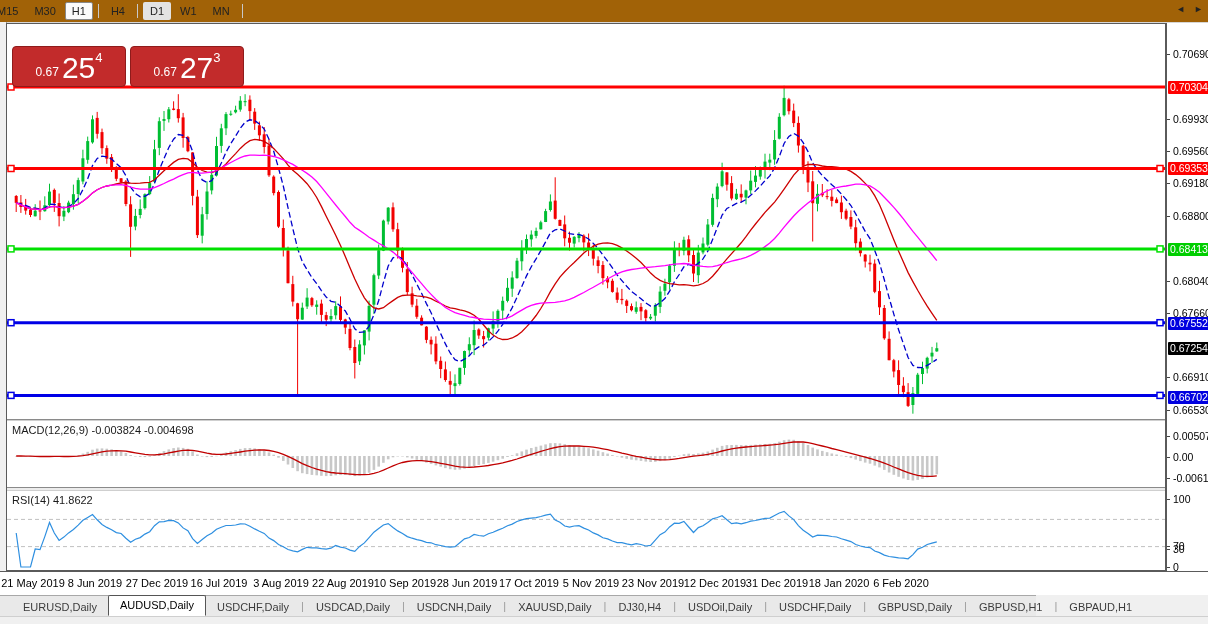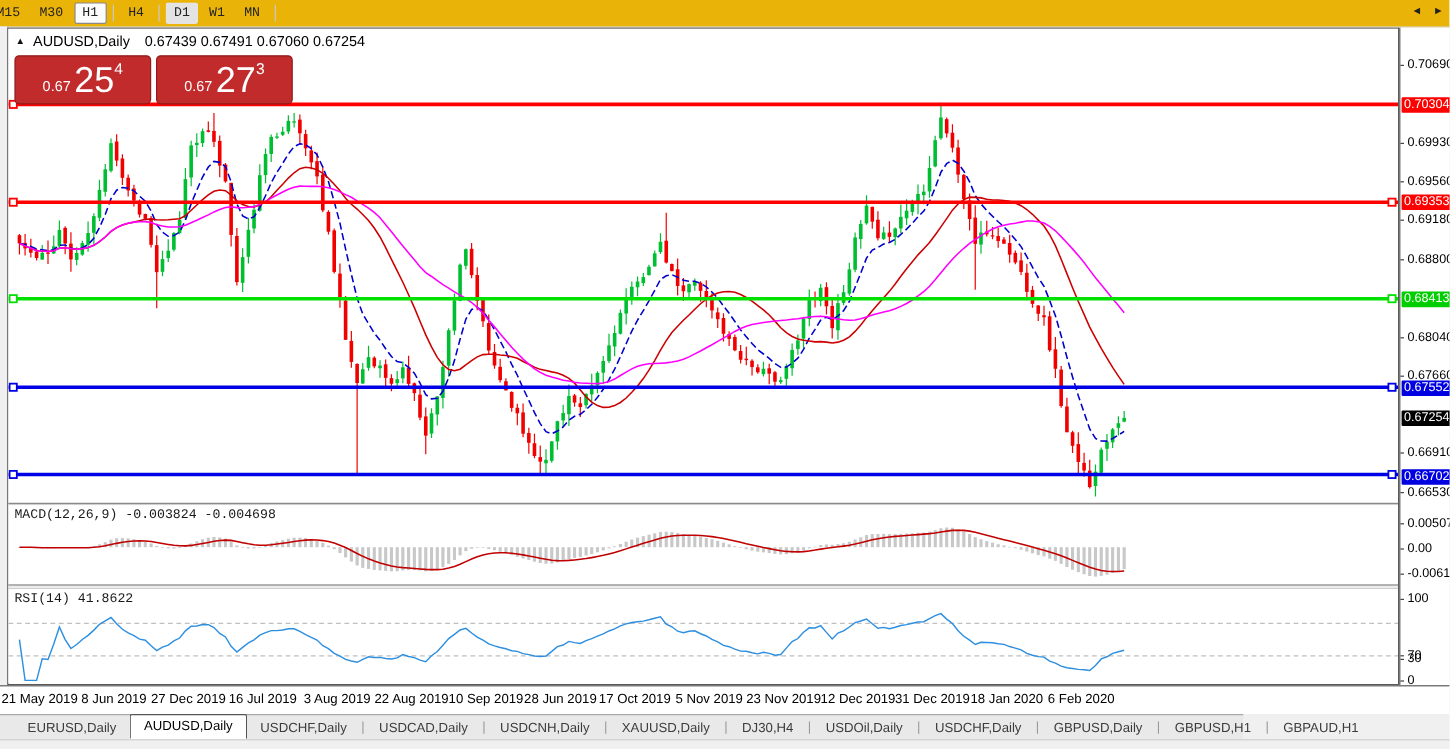--- a/index.html
+++ b/index.html
@@ -1,20 +1,20 @@
 <!DOCTYPE html>
 <html><head>
 <meta charset="utf-8">
 <style>
   html,body{margin:0;padding:0;}
   #app{position:relative;width:1208px;height:624px;background:#f0f0f0;
        font-family:"Liberation Sans",sans-serif;overflow:hidden;user-select:none;}
   
-  .toolbar{position:absolute;left:0;top:0;width:1208px;height:22px;background:#eab308;
-           border-bottom:1px solid #d6d6d6;display:flex;align-items:center;overflow:hidden;font-family:Liberation Mono, monospace;}
+  .toolbar{position:absolute;left:0;top:0;width:1208px;height:22px;background:#a16207;
+           border-bottom:1px solid #d6d6d6;display:flex;align-items:center;overflow:hidden;}
   .tf{font-size:11px;color:#222;padding:2px 6px;margin:0 1px;border:1px solid transparent;
       border-radius:2px;white-space:nowrap;}
   .tf.active{border-color:#888;background:#fbfbfb;}
   .tf.subtle{background:#e3e3e3;}
   .tbsep{width:1px;height:14px;background:#c8c8c8;margin:0 4px;}
   
   .win-edge{position:absolute;left:0;top:22px;width:6px;height:574px;background:#f0f0f0;
             border-right:1px solid #9a9a9a;}
   .plot-frame{position:absolute;left:6px;top:23px;width:1160px;height:548px;
               border:1px solid #5a5a5a;background:#fff;box-sizing:border-box;pointer-events:none;}
@@ -23,21 +23,21 @@
   #macd-canvas{left:7px;top:421px;width:1158px;height:66px;}
   #rsi-canvas{left:7px;top:491px;width:1158px;height:78px;}
   .hsep{position:absolute;left:7px;width:1158px;background:#ececec;border-top:1px solid #8a8a8a;border-bottom:1px solid #cfcfcf;box-sizing:border-box;}
   #sep1{top:419px;height:2px;}
   #sep2{top:487px;height:4px;}
   
   .chart-header{position:absolute;left:13px;top:27px;font-size:12px;color:#000;white-space:nowrap;}
   .chart-header .tri{font-size:8px;vertical-align:1px;margin-right:4px;color:#111;}
   .chart-header .ohlc{margin-left:9px;}
   
-  .ind-label{position:absolute;font-size:11px;color:#1a1a1a;white-space:nowrap;font-family:Liberation Mono, monospace;}
+  .ind-label{position:absolute;font-size:11px;color:#1a1a1a;white-space:nowrap;}
   #macd-label{left:12px;top:424px;}
   #rsi-label{left:12px;top:494px;}
   
   .trade{position:absolute;left:12px;top:44px;width:240px;}
   .trow1{display:flex;align-items:stretch;height:21px;}
   .btn-red{background:#D93535;color:#fff;border:1px solid #9c1d1d;border-radius:3px;
            font-size:12px;display:flex;align-items:center;justify-content:center;}
   .sellbtn,.buybtn{width:58px;}
   .spin{width:18px;background:#e9e9e9;border:1px solid #aaa;color:#666;font-size:8px;
         display:flex;align-items:center;justify-content:center;}
@@ -701,25 +701,20 @@
         <rect x="928.5" y="35.0" width="2.6" height="18.3" fill="#C8C8C8"></rect>
         <polyline fill="none" stroke="#C00000" stroke-width="1.3" points="9.2,35.0 13.9,35.0 18.7,35.1 23.5,35.2 28.2,35.4 33.0,35.5 37.8,35.5 42.5,35.5 47.3,35.4 52.1,35.4 56.9,35.5 61.6,35.5 66.4,35.4 71.2,35.1 75.9,34.6 80.7,33.8 85.5,32.8 90.2,31.8 95.0,30.9 99.8,30.2 104.6,29.8 109.3,29.7 114.1,29.8 118.9,30.2 123.6,31.0 128.4,31.9 133.2,32.7 137.9,33.4 142.7,33.8 147.5,33.9 152.3,33.5 157.0,32.8 161.8,31.9 166.6,31.0 171.3,30.1 176.1,29.4 180.9,29.1 185.6,29.3 190.4,30.2 195.2,31.2 200.0,32.2 204.7,33.0 209.5,33.3 214.3,33.3 219.0,33.0 223.8,32.4 228.6,31.7 233.3,31.0 238.1,30.2 242.9,29.6 247.7,29.1 252.4,28.9 257.2,29.0 262.0,29.5 266.7,30.3 271.5,31.6 276.3,33.3 281.0,35.3 285.8,37.7 290.6,40.2 295.3,42.6 300.1,44.7 304.9,46.5 309.7,48.1 314.4,49.4 319.2,50.6 324.0,51.5 328.7,52.0 333.5,52.4 338.3,52.7 343.0,53.1 347.8,53.5 352.6,53.7 357.4,53.7 362.1,53.3 366.9,52.4 371.7,51.0 376.4,49.2 381.2,47.0 386.0,44.9 390.7,43.0 395.5,41.5 400.3,40.5 405.1,39.9 409.8,39.7 414.6,39.7 419.4,40.1 424.1,40.7 428.9,41.4 433.7,42.3 438.4,43.2 443.2,44.2 448.0,45.1 452.8,45.8 457.5,46.2 462.3,46.3 467.1,46.0 471.8,45.6 476.6,45.1 481.4,44.5 486.1,43.7 490.9,42.8 495.7,41.8 500.5,40.6 505.2,39.4 510.0,38.0 514.8,36.4 519.5,34.9 524.3,33.3 529.1,31.8 533.8,30.4 538.6,29.0 543.4,27.6 548.2,26.5 552.9,25.7 557.7,25.2 562.5,25.0 567.2,25.0 572.0,25.0 576.8,25.3 581.6,25.7 586.3,26.2 591.1,26.9 595.9,27.8 600.6,28.7 605.4,29.8 610.2,30.9 614.9,32.1 619.7,33.2 624.5,34.3 629.2,35.3 634.0,36.2 638.8,37.1 643.6,37.9 648.3,38.5 653.1,38.8 657.9,38.9 662.6,38.7 667.4,38.1 672.2,37.4 676.9,36.6 681.7,35.8 686.5,35.2 691.3,34.7 696.0,34.1 700.8,33.4 705.6,32.4 710.3,31.3 715.1,30.0 719.9,28.8 724.6,27.9 729.4,27.1 734.2,26.5 739.0,26.0 743.7,25.6 748.5,25.2 753.3,24.8 758.0,24.5 762.8,24.1 767.6,23.7 772.3,23.1 777.1,22.3 781.9,21.6 786.7,21.0 791.4,20.8 796.2,21.0 801.0,21.6 805.7,22.6 810.5,23.8 815.3,25.0 820.1,26.2 824.8,27.5 829.6,28.7 834.4,29.9 839.1,31.1 843.9,32.3 848.7,33.6 853.4,34.9 858.2,36.2 863.0,37.5 867.7,38.9 872.5,40.4 877.3,42.1 882.1,44.0 886.8,46.0 891.6,47.9 896.4,49.8 901.1,51.7 905.9,53.2 910.7,54.4 915.5,55.1 920.2,55.3 925.0,55.3 929.8,54.9"></polyline>
       </svg></div>
   <div class="hsep" id="sep2"></div>
   <div class="canvas" id="rsi-canvas"><svg width="1158" height="78" viewBox="0 0 1158 78">
         <line x1="0" y1="28.4" x2="1158" y2="28.4" stroke="#c0c0c0" stroke-width="1" stroke-dasharray="4 3"></line>
         <line x1="0" y1="55.6" x2="1158" y2="55.6" stroke="#c0c0c0" stroke-width="1" stroke-dasharray="4 3"></line>
         <polyline fill="none" stroke="#2E8FE0" stroke-width="1.2" points="9.2,42.0 13.9,76.0 18.7,76.0 23.5,76.0 28.2,58.0 33.0,58.6 37.8,45.6 42.5,31.5 47.3,42.0 52.1,49.4 56.9,46.1 61.6,41.9 66.4,38.5 71.2,34.1 75.9,29.3 80.7,26.4 85.5,23.6 90.2,28.8 95.0,33.4 99.8,36.4 104.6,38.7 109.3,41.6 114.1,42.5 118.9,47.2 123.6,51.2 128.4,48.3 133.2,46.6 137.9,43.1 142.7,40.7 147.5,34.7 152.3,30.9 157.0,30.6 161.8,29.4 166.6,29.6 171.3,31.9 176.1,36.9 180.9,39.8 185.6,47.6 190.4,52.4 195.2,48.5 200.0,44.7 204.7,42.2 209.5,38.3 214.3,36.2 219.0,34.5 223.8,34.5 228.6,34.0 233.3,32.9 238.1,33.0 242.9,35.2 247.7,37.9 252.4,40.2 257.2,42.4 262.0,47.1 266.7,49.6 271.5,53.5 276.3,55.7 281.0,58.5 285.8,59.8 290.6,60.9 295.3,58.4 300.1,56.3 304.9,56.9 309.7,56.8 314.4,57.7 319.2,58.2 324.0,57.2 328.7,54.5 333.5,56.1 338.3,57.0 343.0,59.1 347.8,60.4 352.6,55.4 357.4,51.9 362.1,46.7 366.9,41.2 371.7,37.6 376.4,34.0 381.2,32.6 386.0,36.5 390.7,39.9 395.5,42.4 400.3,45.6 405.1,47.2 409.8,48.6 414.6,49.6 419.4,51.3 424.1,51.8 428.9,53.7 433.7,54.5 438.4,55.6 443.2,56.1 448.0,55.7 452.8,51.8 457.5,47.9 462.3,46.5 467.1,43.5 471.8,44.5 476.6,45.2 481.4,42.8 486.1,41.2 490.9,39.1 495.7,37.2 500.5,34.8 505.2,33.1 510.0,30.5 514.8,28.9 519.5,27.7 524.3,27.1 529.1,26.6 533.8,25.5 538.6,24.2 543.4,23.1 548.2,29.1 552.9,31.3 557.7,35.0 562.5,36.2 567.2,35.0 572.0,34.7 576.8,37.1 581.6,39.0 586.3,41.9 591.1,43.9 595.9,46.8 600.6,47.9 605.4,50.0 610.2,51.6 614.9,51.7 619.7,52.9 624.5,53.9 629.2,52.6 634.0,53.5 638.8,55.0 643.6,54.4 648.3,49.1 653.1,43.7 657.9,41.1 662.6,35.9 667.4,32.2 672.2,32.3 676.9,30.4 681.7,36.0 686.5,41.5 691.3,36.6 696.0,34.8 700.8,31.5 705.6,27.8 710.3,26.5 715.1,24.8 719.9,28.8 724.6,32.6 729.4,31.8 734.2,32.9 739.0,31.7 743.7,30.2 748.5,29.5 753.3,28.4 758.0,27.4 762.8,27.1 767.6,24.5 772.3,22.0 777.1,20.4 781.9,24.9 786.7,28.6 791.4,34.6 796.2,39.2 801.0,42.5 805.7,46.1 810.5,44.2 815.3,44.4 820.1,44.7 824.8,45.5 829.6,46.0 834.4,47.8 839.1,49.1 843.9,50.6 848.7,53.5 853.4,55.0 858.2,56.2 863.0,56.6 867.7,60.0 872.5,61.6 877.3,64.1 882.1,65.5 886.8,66.1 891.6,66.8 896.4,67.2 901.1,67.8 905.9,63.6 910.7,58.1 915.5,56.3 920.2,53.5 925.0,52.1 929.8,50.9"></polyline>
       </svg></div>
 
-  <div class="chart-header">
-    <span class="tri">▲</span>
-    <span>AUDUSD,Daily</span>
-    <span class="ohlc">0.67439 0.67491 0.67060 0.67254</span>
-  </div>
 
   <div class="trade">
     <div class="trow2">
       <div class="pricebox">
         <span class="small">0.67</span>
         <span class="big">25</span>
         <span class="sup">4</span>
       </div>
       <div class="pricebox">
         <span class="small">0.67</span>

